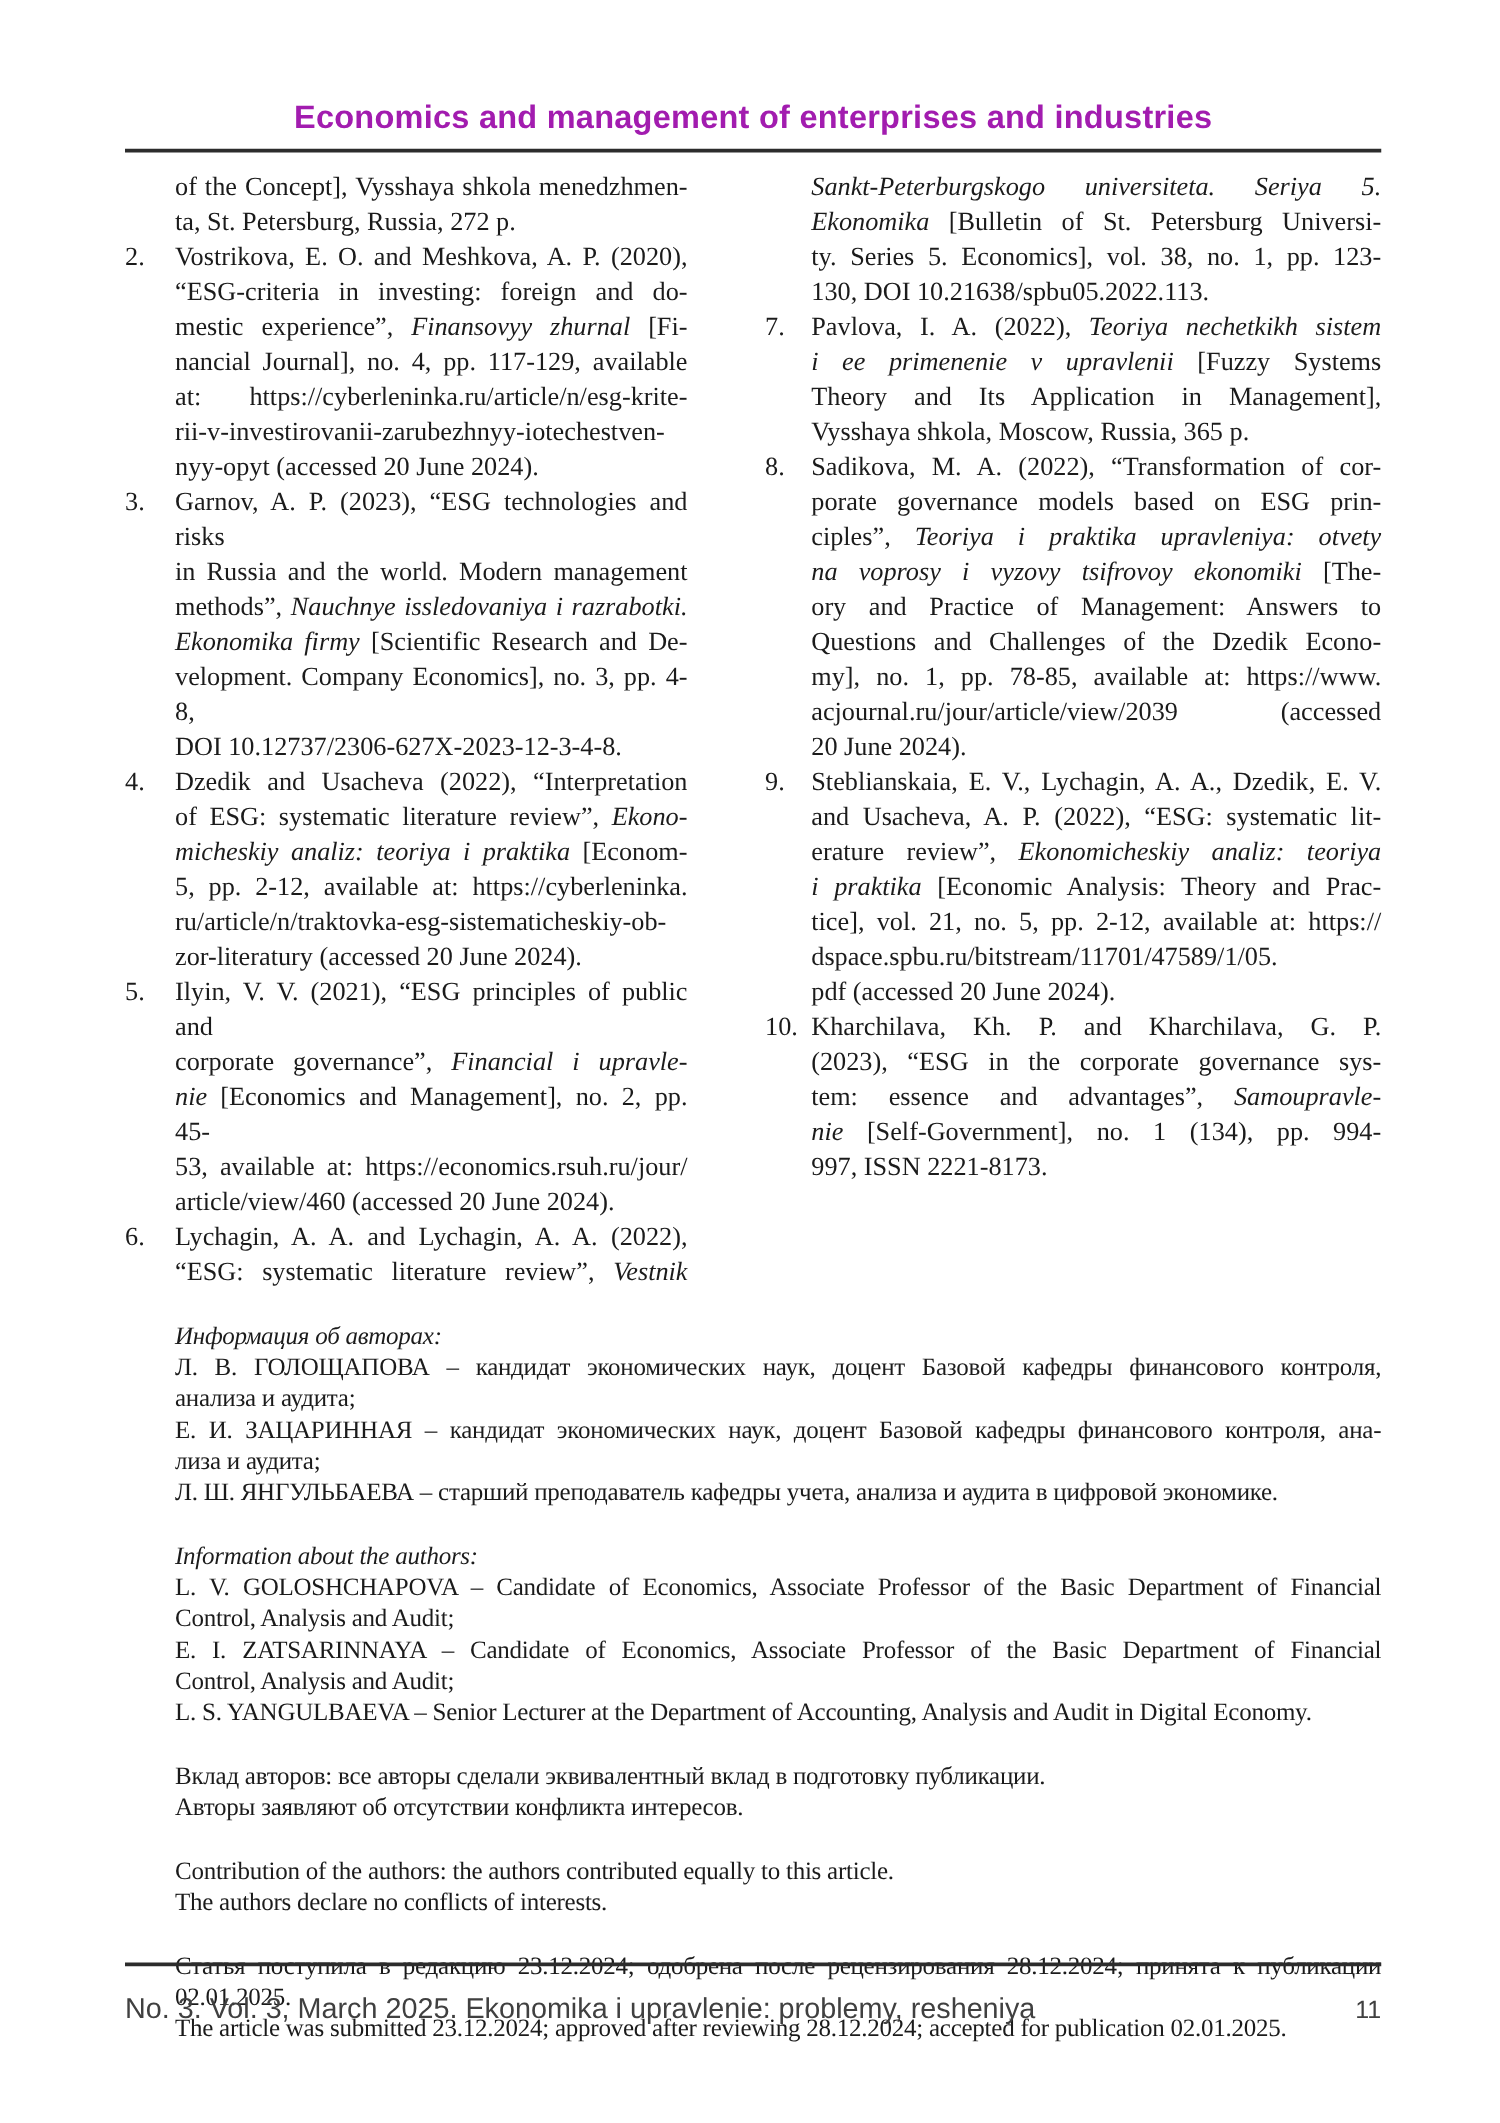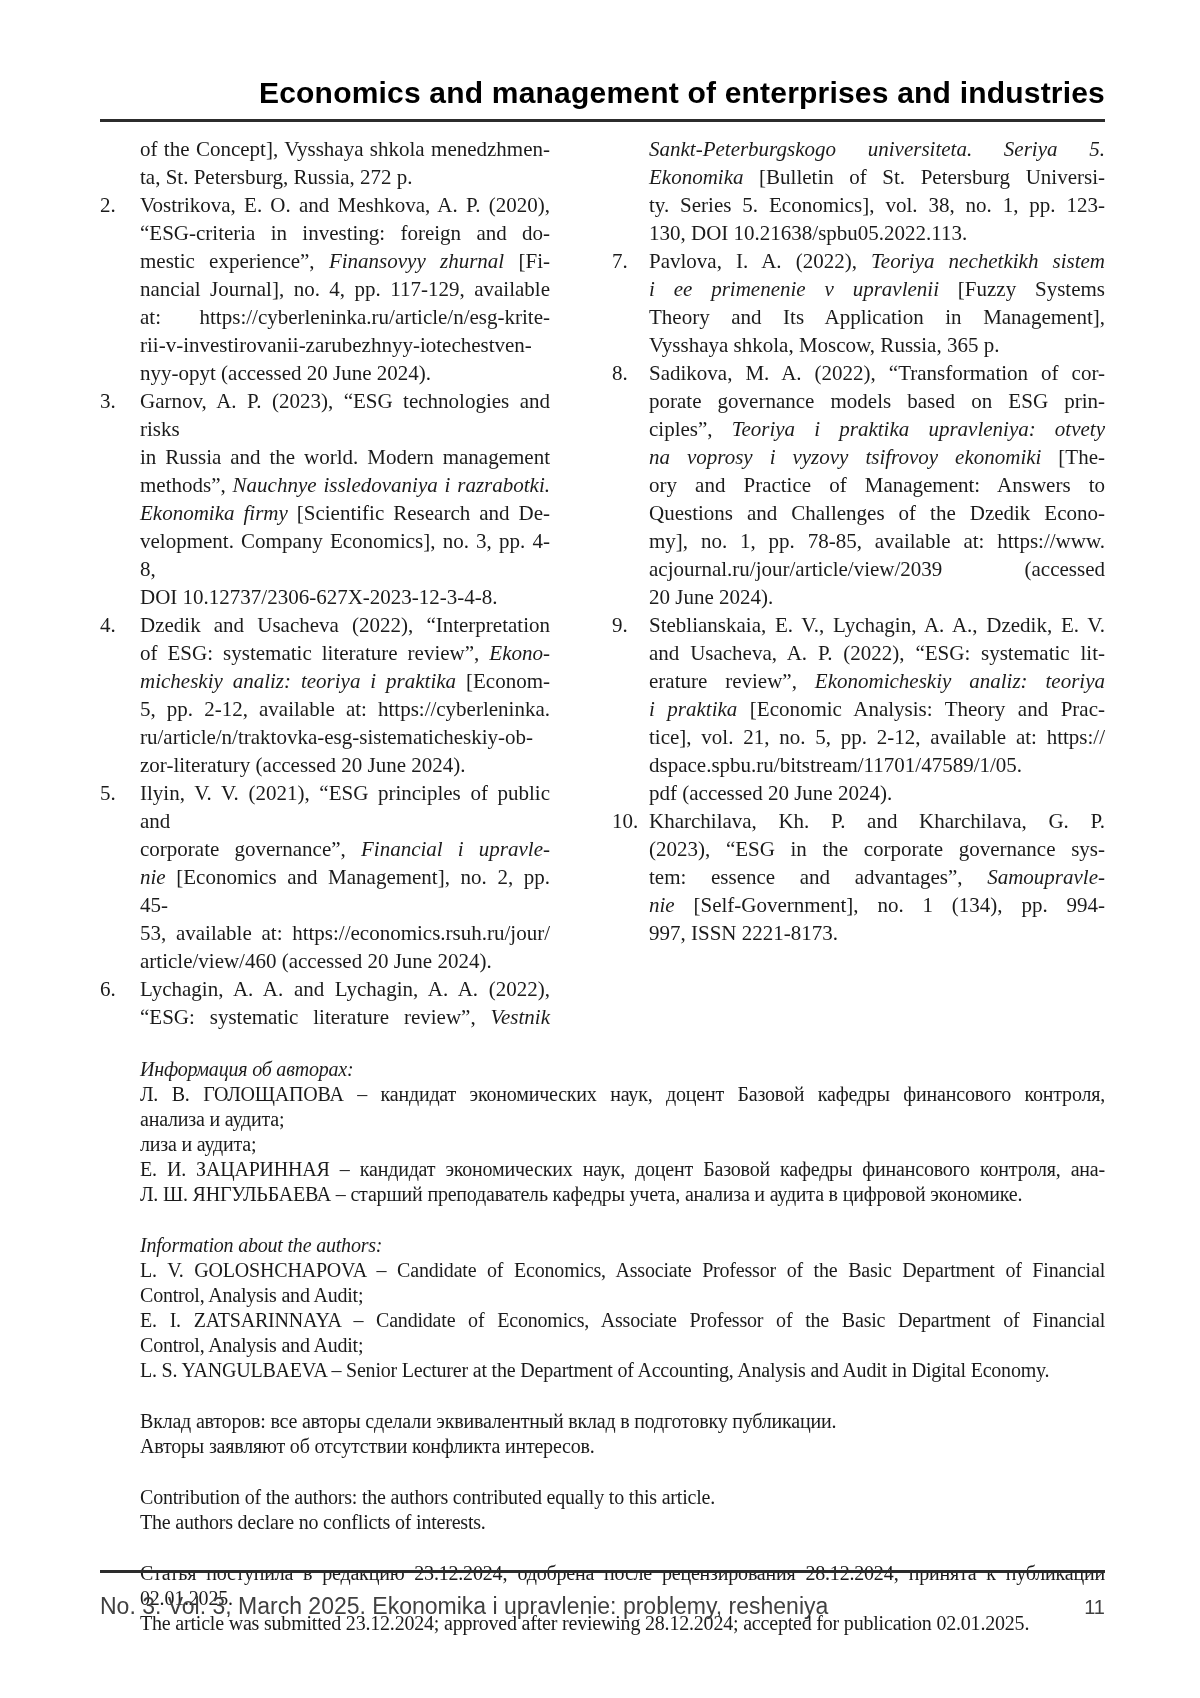--- a/index.html
+++ b/index.html
@@ -10,25 +10,25 @@
     background:#ffffff;
     color:#1b1b1b;
     padding:78px 95px 0 100px;
     font-family:"Liberation Serif", serif;
     overflow:hidden;
   }
   
   .header-title{
     font-family:"Liberation Sans", sans-serif;
     font-weight:bold;
-    font-size:30px;
+    font-size:26px;
     line-height:30px;
-    text-align:right;
+    text-align:center;
     letter-spacing:0.2px;
-    color:#000000;
+    color:#a21caf;
   }
   .header-rule{border-top:3px solid #2c2c2c;margin-top:11px;}
   
   .refs{display:flex;margin-top:13px;}
   .col-left{width:450px;margin-right:62px;flex:none;}
   .col-right{width:493px;flex:none;}
   .refs .t-line{font-size:21px;line-height:28px;}
   .ref-item{position:relative;padding-left:40px;}
   .col-right .ref-item{padding-left:37px;}
   .ref-num{position:absolute;left:0;top:0;font-size:21px;line-height:28px;}
@@ -156,22 +156,22 @@
       </div>
   </main>
 
   <div class="info">
 
     <section class="sec">
       <div class="sec-heading">Информация об авторах:</div>
       <div>
           <div class="t-line jl"><span>Л. В. ГОЛОЩАПОВА – кандидат экономических наук, доцент Базовой кафедры финансового контроля,</span></div>
           <div class="t-line"><span>анализа и аудита;</span></div>
+          <div class="t-line jl"><span>Е. И. ЗАЦАРИННАЯ – кандидат экономических наук, доцент Базовой кафедры финансового контроля, ана-</span></div>
           <div class="t-line"><span>лиза и аудита;</span></div>
-          <div class="t-line jl"><span>Е. И. ЗАЦАРИННАЯ – кандидат экономических наук, доцент Базовой кафедры финансового контроля, ана-</span></div>
           <div class="t-line"><span>Л. Ш. ЯНГУЛЬБАЕВА – старший преподаватель кафедры учета, анализа и аудита в цифровой экономике.</span></div>
         </div>
     </section>
 
     <section class="sec">
       <div class="sec-heading">Information about the authors:</div>
       <div>
           <div class="t-line jl"><span>L. V. GOLOSHCHAPOVA – Candidate of Economics, Associate Professor of the Basic Department of Financial</span></div>
           <div class="t-line"><span>Control, Analysis and Audit;</span></div>
           <div class="t-line jl"><span>E. I. ZATSARINNAYA – Candidate of Economics, Associate Professor of the Basic Department of Financial</span></div>

